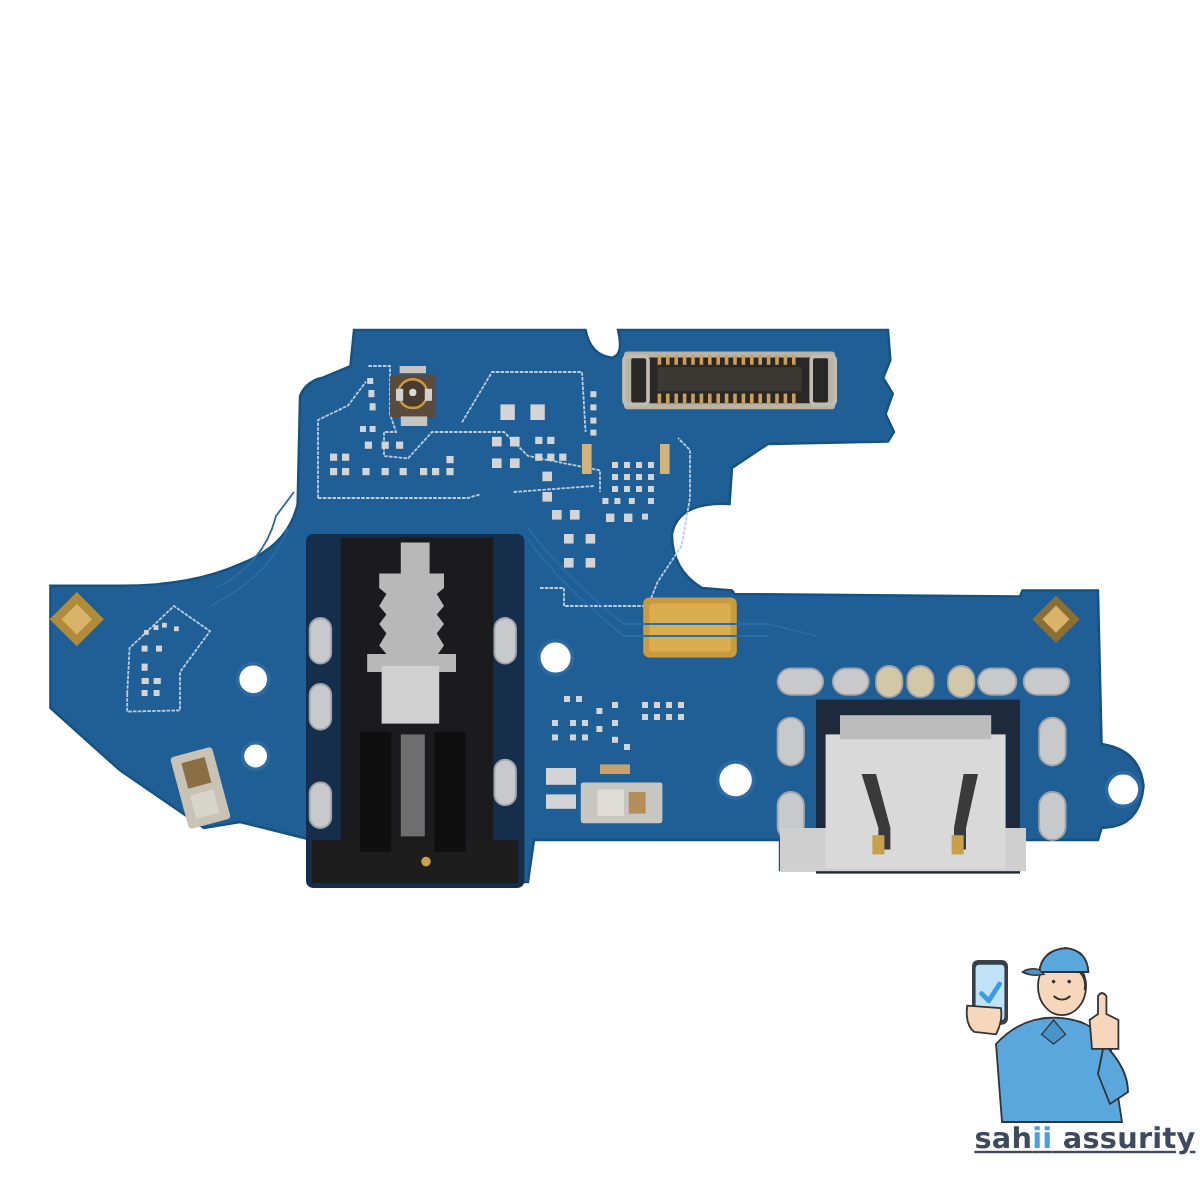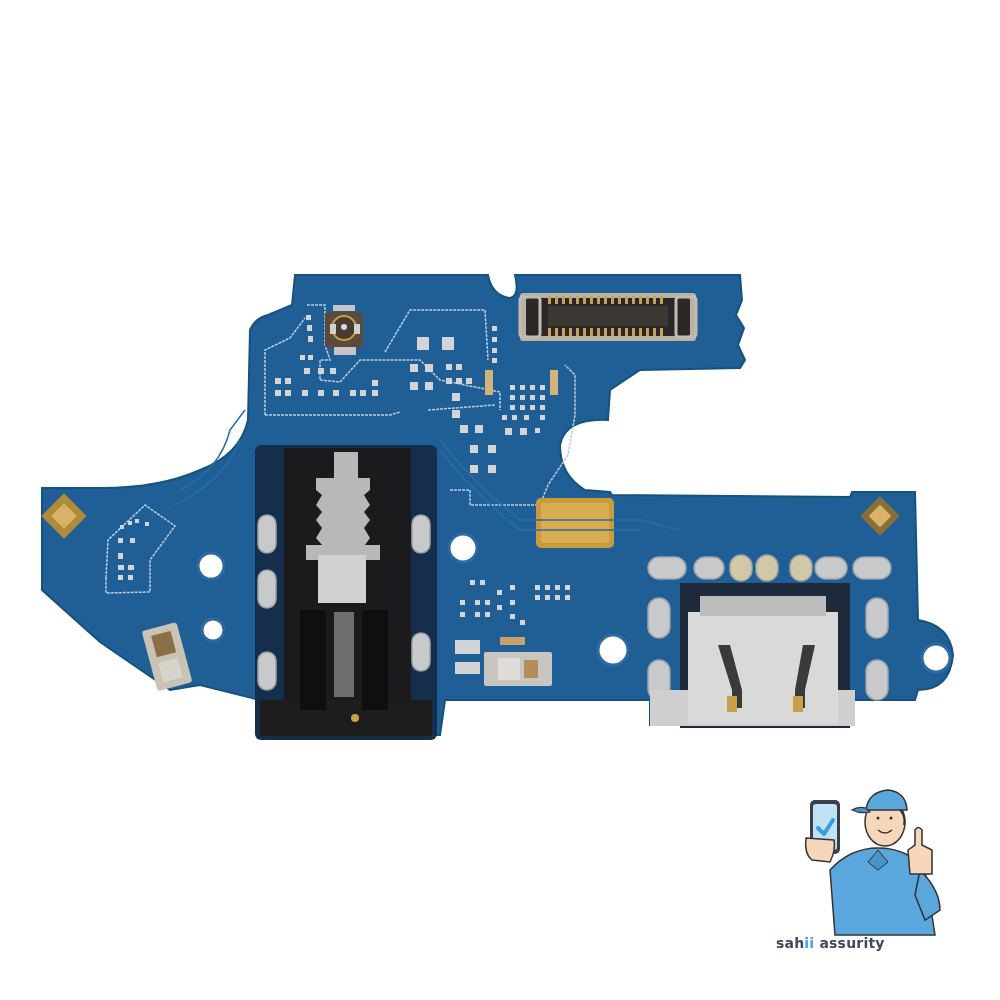--- a/index.html
+++ b/index.html
@@ -1,19 +1,19 @@
 <!DOCTYPE html>
 <html><head>
 <meta charset="utf-8">
 <style>
   html, body { margin: 0; padding: 0; background: #ffffff; }
   body { width: 1000px; height: 1000px; position: relative; overflow: hidden; font-family: "DejaVu Sans", sans-serif; }
   #scene { position: absolute; left: 0; top: 0; width: 1000px; height: 1000px; }
   .logo { position: absolute; left: 790px; top: 770px; width: 180px; height: 200px; }
-  .logo-text { position: absolute; left: 776px; top: 935px; font-family: "DejaVu Sans", sans-serif; font-weight: bold; font-size: 14px; letter-spacing: 0.2px; color: #3f4a5e; white-space: nowrap; }
+  .logo-text { position: absolute; left: 812px; top: 935px; font-family: "DejaVu Sans", sans-serif; font-weight: bold; font-size: 24px; letter-spacing: 0.2px; color: #3f4a5e; white-space: nowrap; text-decoration: underline; }
   .logo-text .accent { color: #4a9fdc; }
 </style>
 </head>
 <body>
 
 <svg id="scene" viewBox="0 0 1000 1000" xmlns="http://www.w3.org/2000/svg">
   <rect x="0" y="0" width="1000" height="1000" fill="#ffffff"></rect>
 
   <g>
     <path fill="#1f5f96" stroke="#16527f" stroke-width="2" d="M295,275 L488,275 Q492,296 510,298 Q520,296 515,275 L740,275

